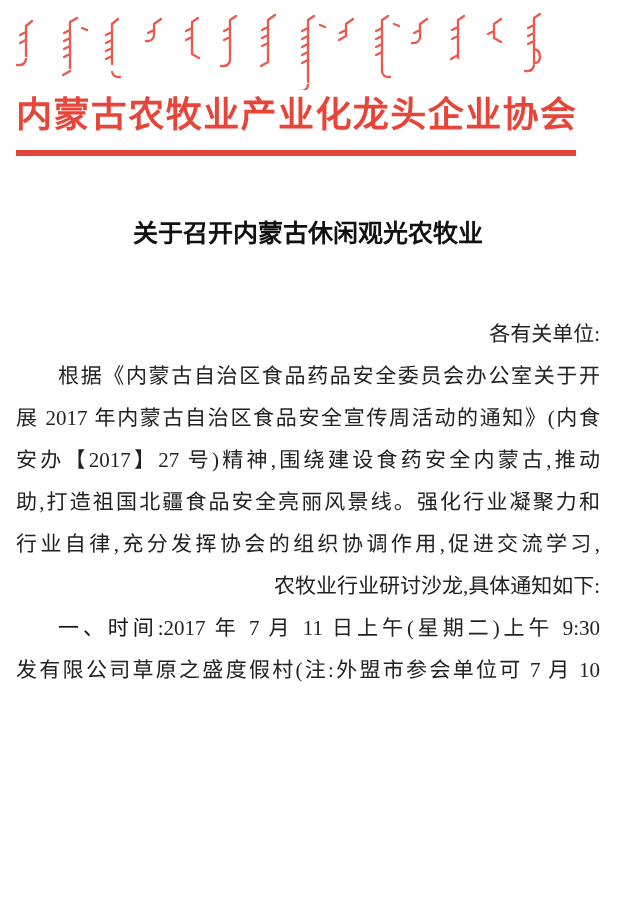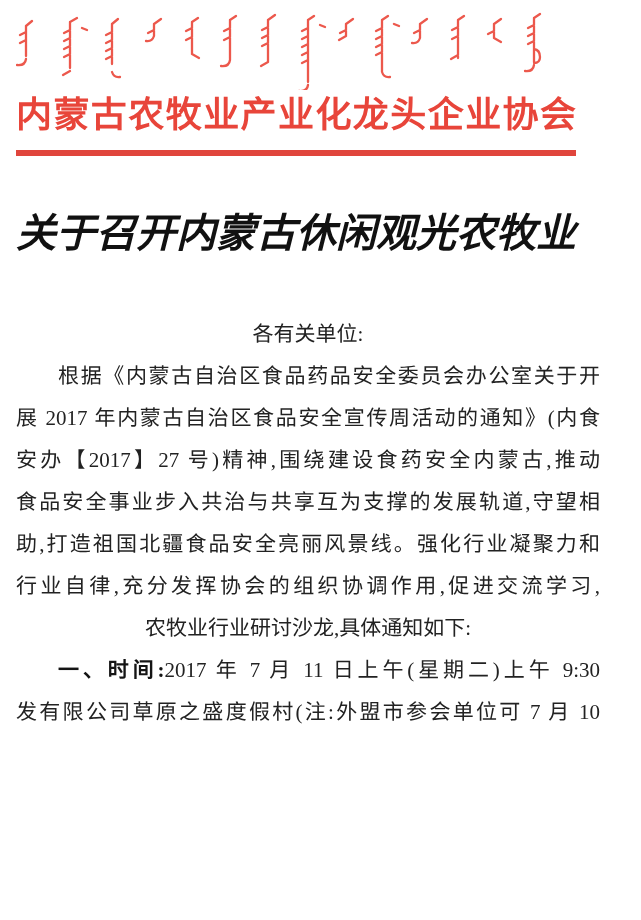--- a/index.html
+++ b/index.html
@@ -39,40 +39,39 @@
     margin-top: 12px;
     width: 560px;
     height: 3px;              
     border-top: 4px solid #e0453c;
     border-bottom: 2px solid #e0453c;
   }
 
   
   .notice-title {
     margin-top: 46px;
-    font-size: 40px;
+    font-size: 25px;
     line-height: 63px;
     font-weight: bold;
-    text-align: left;
+    text-align: center;
     color: #111111;
-    font-style: italic;
   }
 
   
   .notice-body { margin-top: 48px; }
   .bline {
     font-size: 21px;
     line-height: 42px;
     color: #222222;
     text-align: justify;
     text-align-last: justify;
   }
-  .bline.no-stretch { text-align-last: auto; text-align: center; }
+  .bline.no-stretch { text-align-last: auto; text-align: right; }
   .bline.indent { text-indent: 42px; }
-  .item-label { font-weight: bold; color: #141414; }
+  .item-label { font-weight: normal; color: #141414; }
 </style>
 </head>
 <body>
 
 <div class="page">
 
   <header>
     <svg class="mongolian-banner" viewBox="0 0 560 78" xmlns="http://www.w3.org/2000/svg" aria-hidden="true">
       <g fill="none" stroke="#ec584c" stroke-width="2.3" stroke-linecap="round" stroke-linejoin="round">
 
@@ -118,21 +117,20 @@
     <div>关于召开内蒙古休闲观光农牧业</div>
   </h1>
 
   <main class="notice-body">
 
     <div class="bline no-stretch">各有关单位:</div>
 
     <div class="bline indent">根据《内蒙古自治区食品药品安全委员会办公室关于开</div>
     <div class="bline">展 2017 年内蒙古自治区食品安全宣传周活动的通知》(内食</div>
     <div class="bline">安办【2017】27 号)精神,围绕建设食药安全内蒙古,推动</div>
-    <div class="bline">食品安全事业步入共治与共享互为支撑的发展轨道,守望相</div>
     <div class="bline">助,打造祖国北疆食品安全亮丽风景线。强化行业凝聚力和</div>
     <div class="bline">行业自律,充分发挥协会的组织协调作用,促进交流学习,</div>
     <div class="bline no-stretch">农牧业行业研讨沙龙,具体通知如下:</div>
 
     <div class="bline indent">
       <span class="item-label">一、时间:</span><span>2017 年 7 月 11 日上午(星期二)上午 9:30</span>
     </div>
 
 
     <div class="bline">发有限公司草原之盛度假村(注:外盟市参会单位可 7 月 10</div>

